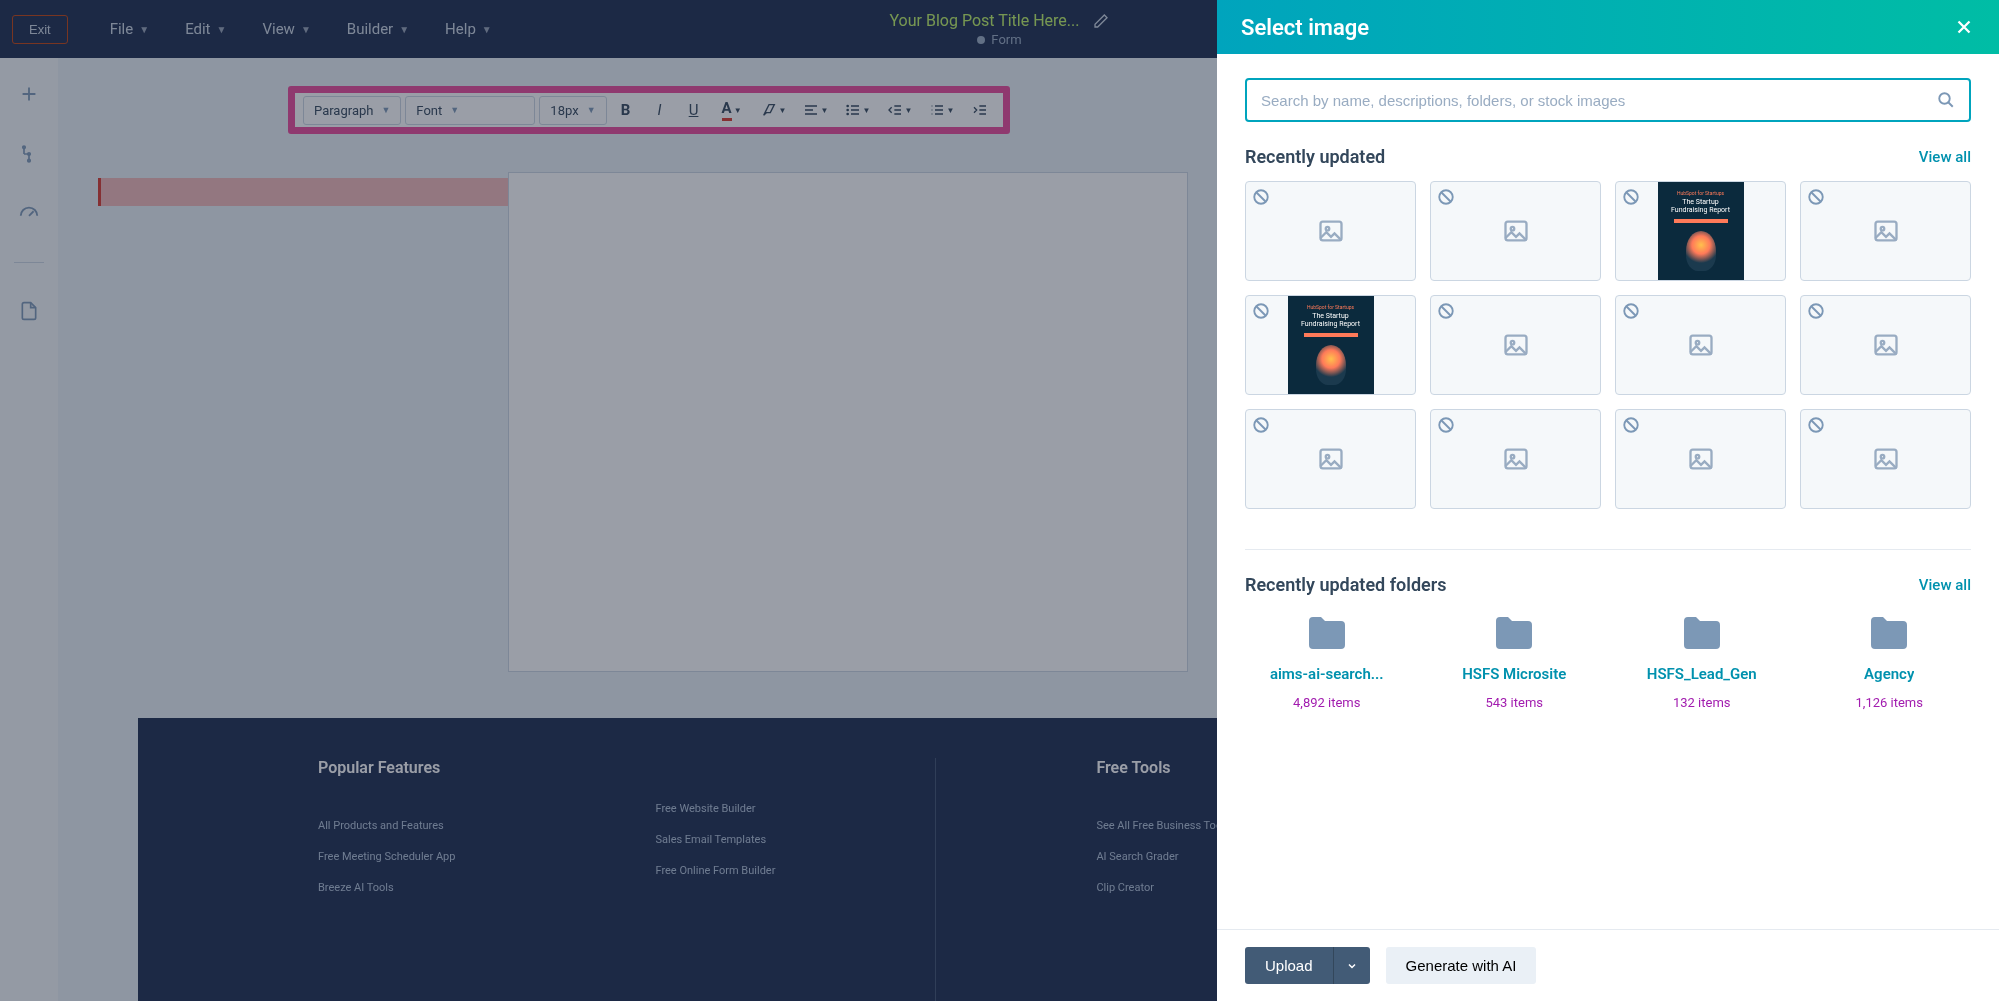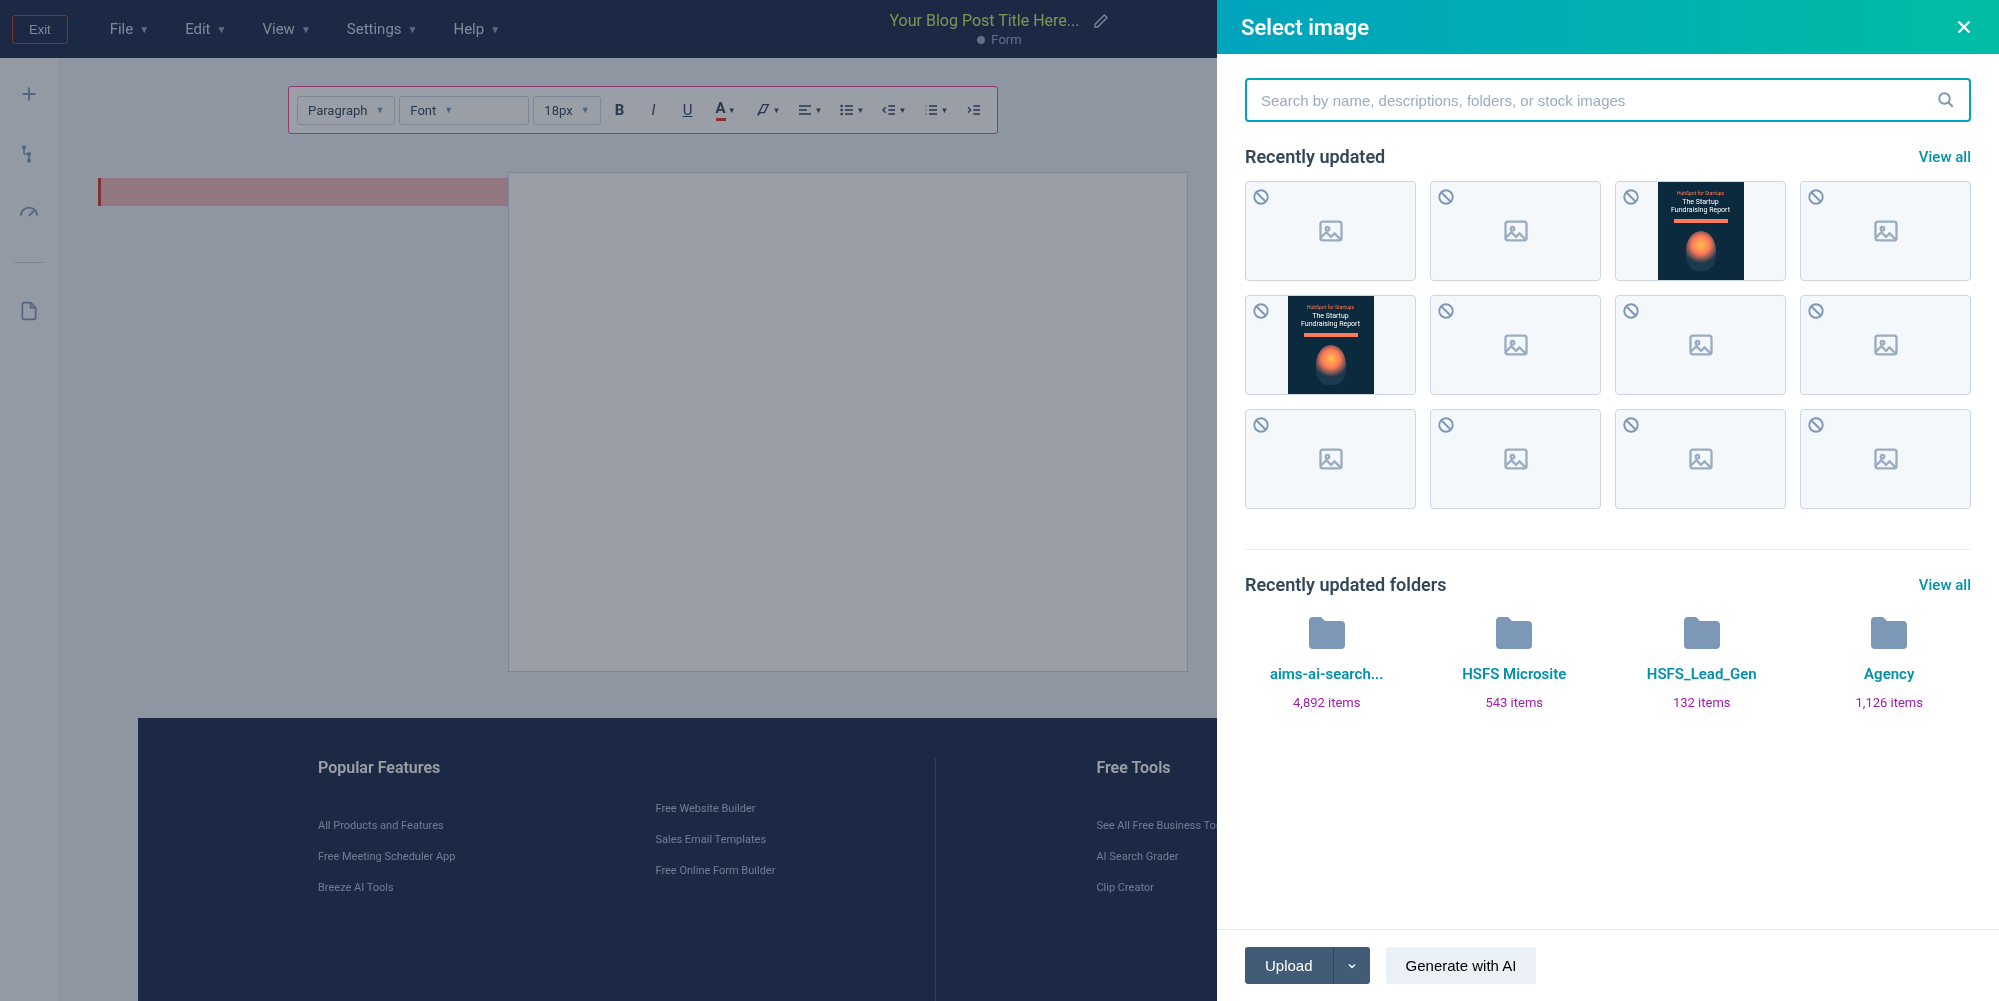--- a/index.html
+++ b/index.html
@@ -20,21 +20,21 @@
 
 
 .left-rail { position: absolute; left: 0; top: 58px; bottom: 0; width: 58px; background: #f5f8fa; display: flex; flex-direction: column; align-items: center; padding-top: 24px; gap: 36px; color: #7c98b6; }
 .rail-icon { width: 24px; height: 24px; display: flex; align-items: center; justify-content: center; cursor: pointer; }
 .rail-divider { width: 30px; height: 1px; background: #cbd6e2; }
 
 
 .editor-area { position: absolute; left: 58px; top: 58px; right: 0; bottom: 0; background: #eaf0f6; }
 
 
-.format-toolbar { position: absolute; left: 230px; top: 28px; height: 48px; background: #fff; border: 1px solid #ec4899; border-radius: 3px; display: flex; align-items: center; padding: 0 8px; gap: 4px; }
+.format-toolbar { position: absolute; left: 230px; top: 28px; height: 48px; background: #fff; border: 7px solid #ec4899; border-radius: 3px; display: flex; align-items: center; padding: 0 8px; gap: 4px; }
 .dd { border: 1px solid #cbd6e2; border-radius: 3px; padding: 6px 10px; font-size: 13px; color: #33475b; display: flex; align-items: center; gap: 8px; cursor: pointer; background: #fff; }
 .dd .chev { font-size: 9px; color: #7c98b6; }
 .tb-btn { width: 30px; height: 30px; display: flex; align-items: center; justify-content: center; cursor: pointer; color: #33475b; border-radius: 3px; font-size: 15px; }
 .tb-btn.with-chev { width: 38px; gap: 2px; }
 .color-underline { border-bottom: 3px solid #d9372c; padding-bottom: 1px; font-weight: bold; }
 
 
 .canvas { position: absolute; left: 40px; top: 120px; right: 60px; bottom: 0; }
 .red-slot { position: absolute; left: 0; top: 0; width: 410px; height: 28px; background: #f2b9b9; border-left: 3px solid #d9372c; }
 .white-panel { position: absolute; left: 410px; top: -6px; width: 680px; height: 500px; background: #fff; border: 1px solid #cbd6e2; }
@@ -103,21 +103,21 @@
       </div>
     <div class="menu-item">
         <span>Edit</span>
         <span class="chev">▼</span>
       </div>
     <div class="menu-item">
         <span>View</span>
         <span class="chev">▼</span>
       </div>
     <div class="menu-item">
-        <span>Settings</span>
+        <span>Builder</span>
         <span class="chev">▼</span>
       </div>
     <div class="menu-item">
         <span>Help</span>
         <span class="chev">▼</span>
       </div>
   </div>
   <div class="title-center">
     <div class="title-row">
       <span class="title">Your Blog Post Title Here...</span>

